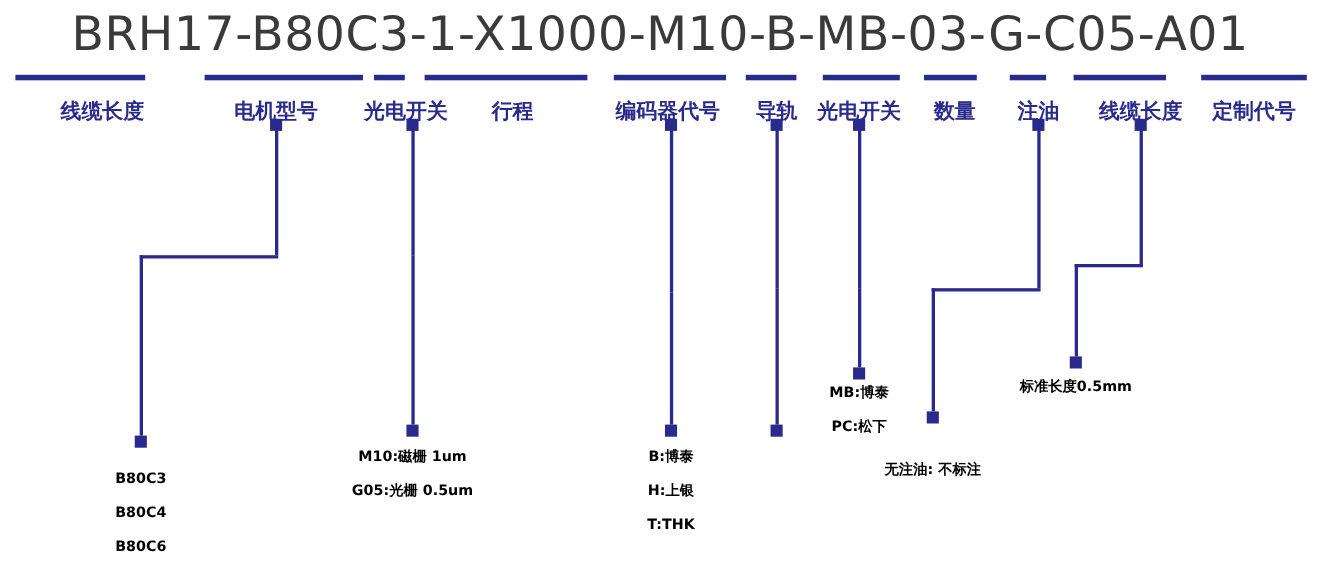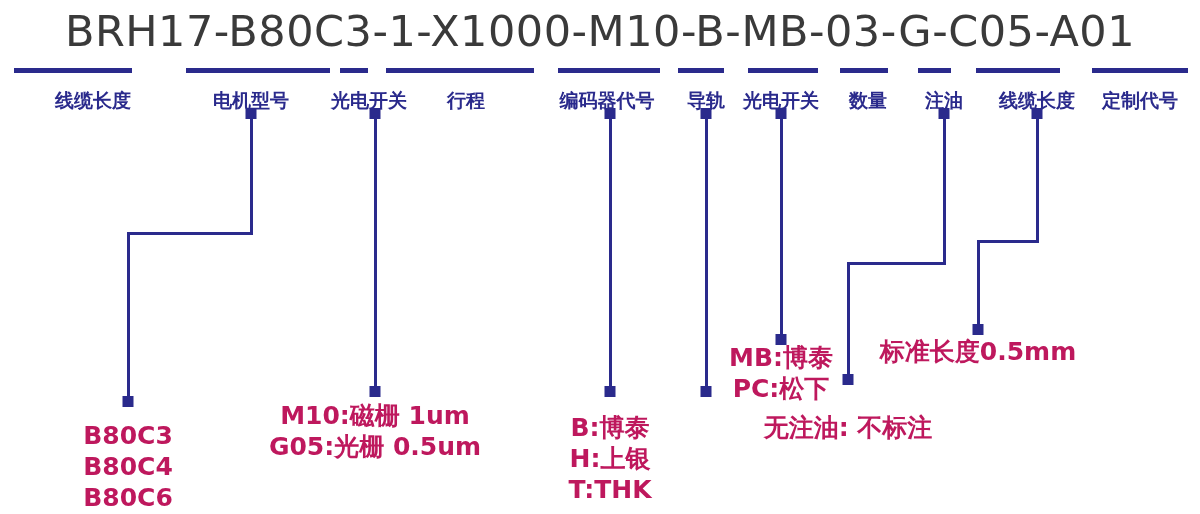--- a/index.html
+++ b/index.html
@@ -66,22 +66,22 @@
   .endpoint {
     position: absolute;
     width: 11px;
     height: 11px;
     background: #2a2a8c;
     transform: translateX(-50%);
   }
   
   .value-group {
     position: absolute;
-    color: #be185d;
-    font-size: 25px;
+    color: #000000;
+    font-size: 13px;
     font-weight: bold;
     white-space: nowrap;
     line-height: 31px;
     font-family: "DejaVu Sans", "Liberation Sans", sans-serif;
   }
   .value-group.centered {
     transform: translateX(-50%);
     text-align: center;
   }
   .value-group .vrow { display: block; }
@@ -155,21 +155,21 @@
   <div id="callouts-layer">
       <div class="value-group centered" style="left: 128px; top: 420px;">
         <span class="vrow">B80C3</span>
         <span class="vrow">B80C4</span>
         <span class="vrow">B80C6</span>
       </div>
       <div class="value-group centered" style="left: 375px; top: 400px; text-align: center;">
         <span class="vrow">M10:磁栅 1um</span>
         <span class="vrow">G05:光栅 0.5um</span>
       </div>
-      <div class="value-group centered" style="left: 610px; top: 400px; margin-top: 12px;">
+      <div class="value-group centered" style="left: 610px; top: 400px;">
         <span class="vrow">B:博泰</span>
         <span class="vrow">H:上银</span>
         <span class="vrow">T:THK</span>
       </div>
       <div class="value-group centered" style="left: 781px; top: 342px;">
         <span class="vrow">MB:博泰</span>
         <span class="vrow">PC:松下</span>
       </div>
       <div class="value-group centered" style="left: 848px; top: 392px; margin-top: 20px;">
         <span class="vrow">无注油: 不标注</span>

